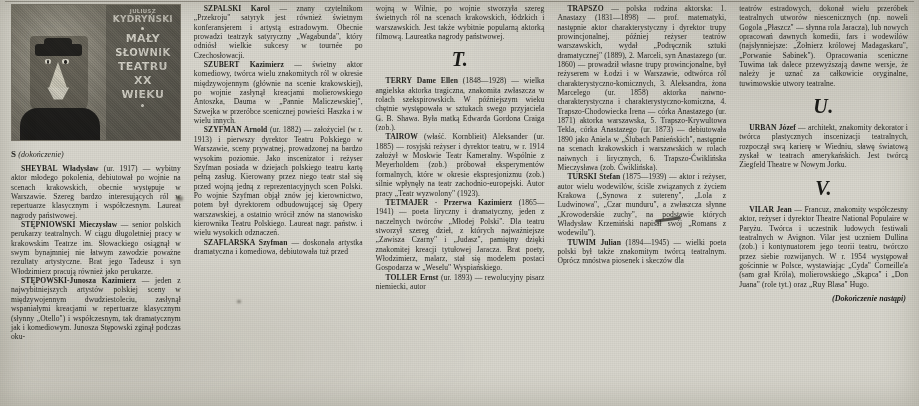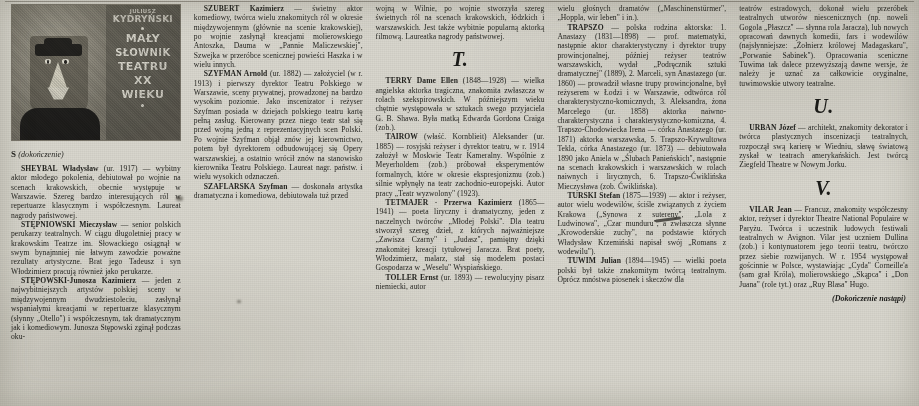--- a/index.html
+++ b/index.html
@@ -318,36 +318,36 @@
       </p>
 
       <p class="para"><b>SHEYBAL Władysław</b><span> (ur. 1917) — wybitny aktor młodego pokolenia, debiutował po wojnie na scenach krakowskich, obecnie występuje w Warszawie. Szereg bardzo interesujących ról w repertuarze klasycznym i współczesnym. Laureat nagrody państwowej.</span></p>
 
       <p class="para"><b>STĘPNIOWSKI Mieczysław</b><span> — senior polskich perukarzy teatralnych. W ciągu długoletniej pracy w krakowskim Teatrze im. Słowackiego osiągnął w swym bynajmniej nie łatwym zawodzie poważne rezultaty artystyczne. Brat jego Tadeusz i syn Włodzimierz pracują również jako perukarze.</span></p>
 
       <p class="para"><b>STĘPOWSKI-Junosza Kazimierz</b><span> — jeden z najwybitniejszych artystów polskiej sceny w międzywojennym dwudziestoleciu, zasłynął wspaniałymi kreacjami w repertuarze klasycznym (słynny „Otello") i współczesnym, tak dramatycznym jak i komediowym. Junosza Stępowski zginął podczas oku-</span></p>
     </div>
 
     <div class="col">
+      <p class="para"><b>SZPALSKI Karol</b><span> — znany czytelnikom „Przekroju" satyryk jest również świetnym konferansjerem i artystą estradowym. Obecnie prowadzi teatrzyk satyryczny „Wagabunda", który odniósł wielkie sukcesy w tournée po Czechosłowacji.</span></p>
       <p class="para"><b>SZUBERT Kazimierz</b><span> — świetny aktor komediowy, twórca wielu znakomitych ról w okresie międzywojennym (głównie na scenie krakowskiej), po wojnie zasłynął kreacjami molierowskiego Antoszka, Dauma w „Pannie Maliczewskiej", Szwejka w przeróbce scenicznej powieści Haszka i w wielu innych.</span></p>
       <p class="para"><b>SZYFMAN Arnold</b><span> (ur. 1882) — założyciel (w r. 1913) i pierwszy dyrektor Teatru Polskiego w Warszawie, sceny prywatnej, prowadzonej na bardzo wysokim poziomie. Jako inscenizator i reżyser Szyfman posiada w dziejach polskiego teatru kartę pełną zasług. Kierowany przez niego teatr stał się przed wojną jedną z reprezentacyjnych scen Polski. Po wojnie Szyfman objął znów jej kierownictwo, potem był dyrektorem odbudowującej się Opery warszawskiej, a ostatnio wrócił znów na stanowisko kierownika Teatru Polskiego. Laureat nagr. państw. i wielu wysokich odznaczeń.</span></p>
       <p class="para"><b>SZAFLARSKA Szyfman</b><span> — doskonała artystka dramatyczna i komediowa, debiutowała tuż przed</span></p>
     </div>
 
     <div class="col">
       <p class="para noind">wojną w Wilnie, po wojnie stworzyła szereg świetnych ról na scenach krakowskich, łódzkich i warszawskich. Jest także wybitnie popularną aktorką filmową. Laureatka nagrody państwowej.</p>
       <div class="letterhead">T.</div>
       <p class="para"><b>TERRY Dame Ellen</b><span> (1848—1928) — wielka angielska aktorka tragiczna, znakomita zwłaszcza w rolach szekspirowskich. W późniejszym wieku chętnie występowała w sztukach swego przyjaciela G. B. Shawa. Była matką Edwarda Gordona Craiga (zob.).</span></p>
       <p class="para"><b>TAIROW</b><span> (właść. Kornblieit) Aleksander (ur. 1885) — rosyjski reżyser i dyrektor teatru, w r. 1914 założył w Moskwie Teatr Kameralny. Wspólnie z Meyerholdem (zob.) próbował eksperymentów formalnych, które w okresie ekspresjonizmu (zob.) silnie wpłynęły na teatr zachodnio-europejski. Autor pracy „Teatr wyzwolony" (1923).</span></p>
       <p class="para"><b>TETMAJER - Przerwa Kazimierz</b><span> (1865—1941) — poeta liryczny i dramatyczny, jeden z naczelnych twórców „Młodej Polski". Dla teatru stworzył szereg dzieł, z których najważniejsze „Zawisza Czarny" i „Judasz", pamiętny dzięki znakomitej kreacji tytułowej Jaracza. Brat poety, Włodzimierz, malarz, stał się modelem postaci Gospodarza w „Weselu" Wyspiańskiego.</span></p>
       <p class="para"><b>TOLLER Ernst</b><span> (ur. 1893) — rewolucyjny pisarz niemiecki, autor</span></p>
     </div>
 
     <div class="col">
-      <p class="para noind">wielu głośnych dramatów („Maschinenstürmer", „Hoppla, wir leben" i in.).</p>
       <p class="para"><b>TRAPSZO</b><span> — polska rodzina aktorska: 1. Anastazy (1831—1898) — prof. matematyki, następnie aktor charakterystyczny i dyrektor trupy prowincjonalnej, później reżyser teatrów warszawskich, wydał „Podręcznik sztuki dramatycznej" (1889), 2. Marceli, syn Anastazego (ur. 1860) — prowadził własne trupy prowincjonalne, był reżyserem w Łodzi i w Warszawie, odtwórca ról charakterystyczno-komicznych, 3. Aleksandra, żona Marcelego (ur. 1858) aktorka naiwno-charakterystyczna i charakterystyczno-komiczna, 4. Trapszo-Chodowiecka Irena — córka Anastazego (ur. 1871) aktorka warszawska, 5. Trapszo-Krywultowa Tekla, córka Anastazego (ur. 1873) — debiutowała 1890 jako Aniela w „Ślubach Panieńskich", następnie na scenach krakowskich i warszawskich w rolach naiwnych i lirycznych, 6. Trapszo-Ćwiklińska Mieczysława (zob. Ćwiklińska).</span></p>
       <p class="para"><b>TURSKI Stefan</b><span> (1875—1939) — aktor i reżyser, autor wielu wodewilów, ściśle związanych z życiem Krakowa („Synowa z sutereny", „Lola z Ludwinowa", „Czar munduru", a zwłaszcza słynne „Krowoderskie zuchy", na podstawie których Władysław Krzemiński napisał swój „Romans z wodewilu").</span></p>
       <p class="para"><b>TUWIM Julian</b><span> (1894—1945) — wielki poeta polski był także znakomitym twórcą teatralnym. Oprócz mnóstwa piosenek i skeczów dla</span></p>
     </div>
 
     <div class="col">
       <p class="para noind">teatrów estradowych, dokonał wielu przeróbek teatralnych utworów niescenicznych (np. noweli Gogola „Płaszcz" — słynna rola Jaracza), lub nowych opracowań dawnych komedii, fars i wodewilów (najsłynniejsze: „Żołnierz królowej Madagaskaru", „Porwanie Sabinek"). Opracowania sceniczne Tuwima tak dalece przewyższają dawne wersje, że należy je uznać za całkowicie oryginalne, tuwimowskie utwory teatralne.</p>
       <div class="letterhead">U.</div>
       <p class="para"><b>URBAN Józef</b><span> — architekt, znakomity dekorator i twórca plastycznych inscenizacji teatralnych, rozpoczął swą karierę w Wiedniu, sławę światową zyskał w teatrach amerykańskich. Jest twórcą Ziegfeld Theatre w Nowym Jorku.</span></p>
       <div class="letterhead">V.</div>

